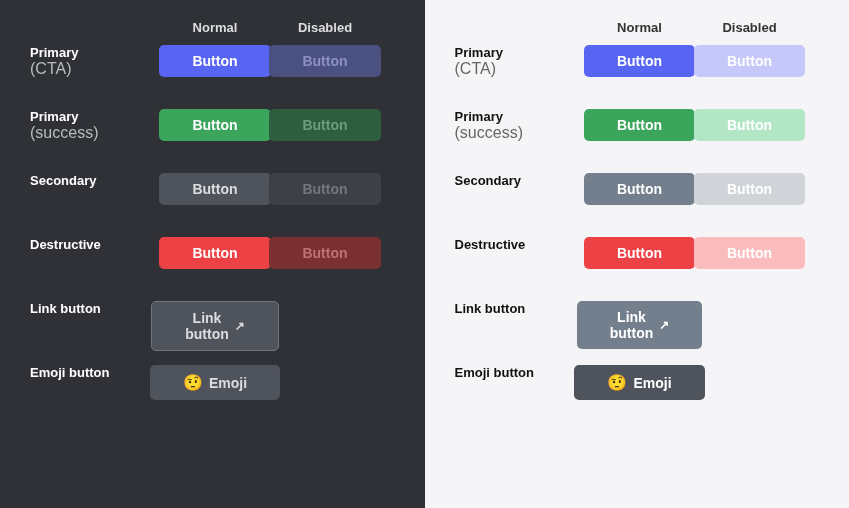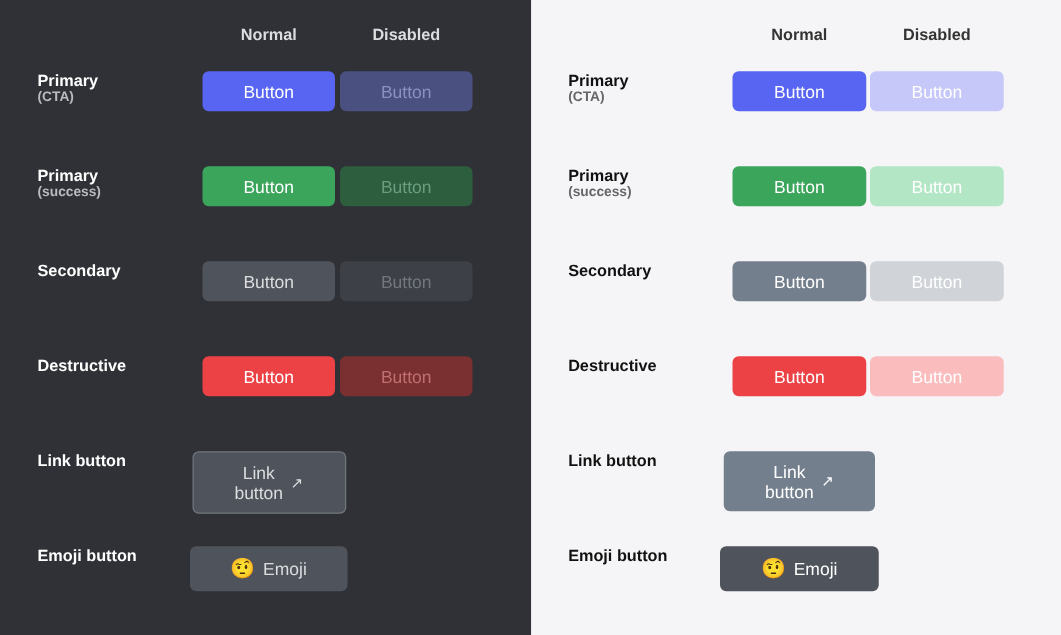--- a/index.html
+++ b/index.html
@@ -9,21 +9,20 @@
       height: 508px;
       font-family: -apple-system, BlinkMacSystemFont, 'Segoe UI', sans-serif;
       overflow: hidden;
     }
 
     .panel {
       display: flex;
       flex-direction: column;
       padding: 20px 30px;
       flex: 1;
-      gap: 12px;
     }
 
     .panel-dark {
       background: #2f3136;
       color: #fff;
     }
 
     .panel-light {
       background: #f5f5f7;
       color: #111;
@@ -54,42 +53,42 @@
     }
 
     .row-label {
       width: 130px;
       font-size: 13px;
       font-weight: 700;
       flex-shrink: 0;
     }
 
     .row-label .sub {
-      font-weight: 700;
-      font-size: 11px;
+      font-weight: 400;
+      font-size: 16px;
       display: block;
     }
 
     .panel-dark .row-label { color: #fff; }
     .panel-dark .row-label .sub { color: #b9bbbe; }
     .panel-light .row-label { color: #111; }
     .panel-light .row-label .sub { color: #666; }
 
     .btn-cell {
       width: 110px;
       display: flex;
       justify-content: center;
     }
 
     .btn {
       padding: 8px 33px;
       border-radius: 5px;
       border: none;
       font-size: 14px;
-      font-weight: 400;
+      font-weight: 700;
       cursor: pointer;
       display: inline-flex;
       align-items: center;
       gap: 6px;
     }
 
     
     .dark-primary-cta { background: #5865f2; color: #fff; }
     .dark-primary-cta-disabled { background: #4a5080; color: #8a90c0; }
     .dark-primary-success { background: #3ba55c; color: #fff; }

